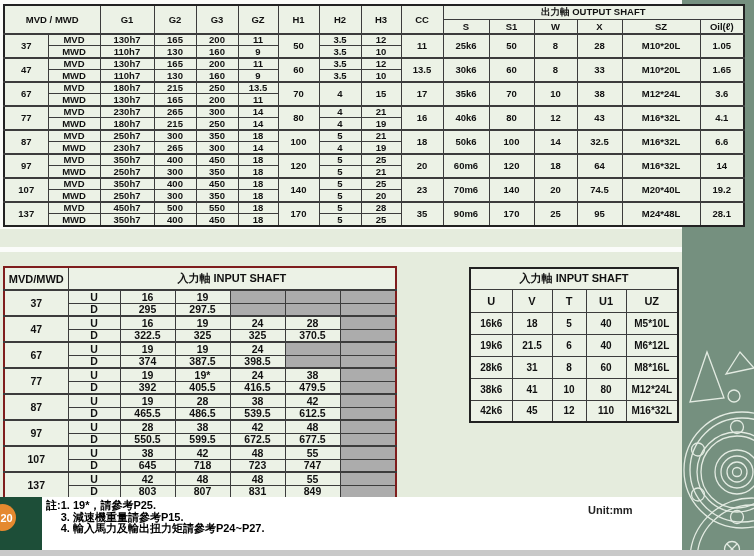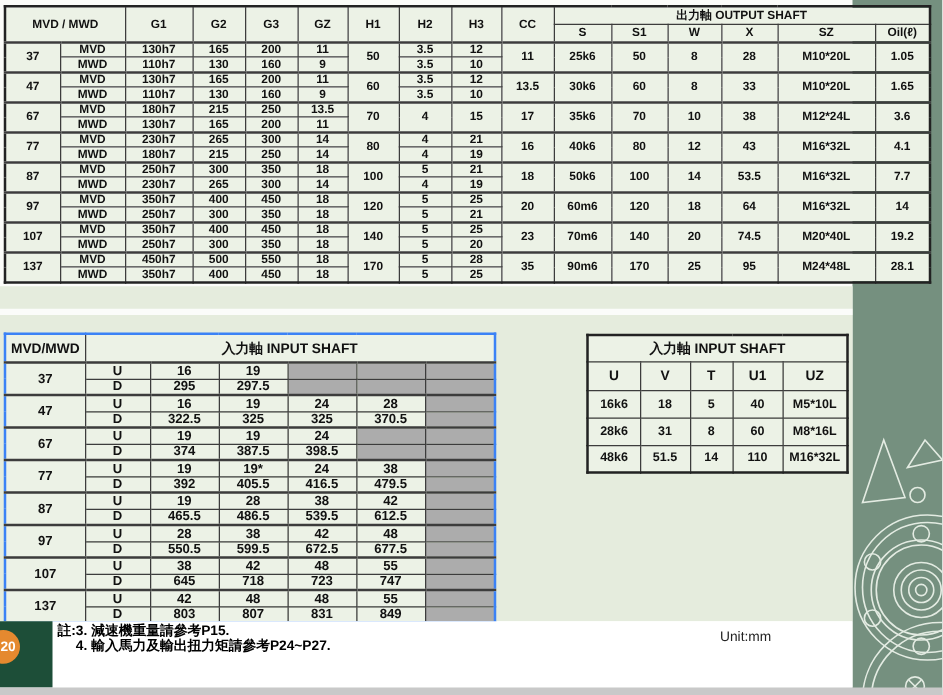--- a/index.html
+++ b/index.html
@@ -17,35 +17,35 @@
            display:flex; align-items:center; justify-content:center; padding-left:8px; }
 
   table { border-collapse:collapse; table-layout:fixed; background:transparent; }
   td, th { border:1px solid #3c3c3c; text-align:center; vertical-align:middle;
            background:#ecf2e6; font-weight:bold; overflow:hidden; white-space:nowrap; }
   .t-top { position:absolute; left:3px; top:4px; width:679px; border:2px solid #222; }
   .t-top th { height:14px; font-size:9.5px; }
   .t-top td { height:12px; font-size:9.5px; line-height:1; }
   .t-top tr.group-start td { border-top-width:2px; }
 
-  .t-left { position:absolute; left:3px; top:266px; width:392px; border:2px solid #3b82f6; }
+  .t-left { position:absolute; left:3px; top:266px; width:392px; border:2px solid #7f1d1d; }
   .t-left th { height:23px; font-size:11px; }
   .t-left td { height:13px; font-size:10.5px; line-height:1; }
   .t-left tr.group-start td { border-top-width:2px; }
   td.gray { background:#acacac; }
 
   .t-right { position:absolute; left:469px; top:267px; width:198px; border:2px solid #222; }
   .t-right th.title { height:21px; font-size:11px; }
   .t-right th { height:23px; font-size:11px; }
   .t-right td { height:22px; font-size:10px; }
 
   .notes { position:absolute; left:46px; top:500px; display:flex; font-size:11px; font-weight:bold; color:#000; }
   .notes-prefix { line-height:11.5px; }
   .notes-lines div { line-height:11.5px; }
-  .unit { position:absolute; left:576px; top:504px; font-size:11px; font-weight:normal; color:#222; }
+  .unit { position:absolute; left:588px; top:504px; font-size:11px; font-weight:bold; color:#222; }
 
   svg.drawing { position:absolute; left:0; top:0; }
 </style>
 </head>
 <body>
 
 <div class="page">
 
   <div class="green-band">
     <svg class="drawing" width="72" height="556" viewBox="0 0 72 556">
@@ -233,23 +233,23 @@
           <td>300</td>
           <td>350</td>
           <td>18</td>
           <td rowspan="2">100</td>
           <td>5</td>
           <td>21</td>
           <td rowspan="2">18</td>
           <td rowspan="2">50k6</td>
           <td rowspan="2">100</td>
           <td rowspan="2">14</td>
-          <td rowspan="2">53.5</td>
+          <td rowspan="2">32.5</td>
           <td rowspan="2">M16*32L</td>
-          <td rowspan="2">7.7</td>
+          <td rowspan="2">6.6</td>
         </tr>
         <tr>
           <td>MWD</td>
           <td>230h7</td>
           <td>265</td>
           <td>300</td>
           <td>14</td>
           <td>4</td>
           <td>19</td>
         </tr>
@@ -515,43 +515,58 @@
     </thead>
     <tbody id="right-body">
         <tr>
           <td>16k6</td>
           <td>18</td>
           <td>5</td>
           <td>40</td>
           <td>M5*10L</td>
         </tr>
         <tr>
+          <td>19k6</td>
+          <td>21.5</td>
+          <td>6</td>
+          <td>40</td>
+          <td>M6*12L</td>
+        </tr>
+        <tr>
           <td>28k6</td>
           <td>31</td>
           <td>8</td>
           <td>60</td>
           <td>M8*16L</td>
         </tr>
         <tr>
-          <td>48k6</td>
-          <td>51.5</td>
-          <td>14</td>
+          <td>38k6</td>
+          <td>41</td>
+          <td>10</td>
+          <td>80</td>
+          <td>M12*24L</td>
+        </tr>
+        <tr>
+          <td>42k6</td>
+          <td>45</td>
+          <td>12</td>
           <td>110</td>
           <td>M16*32L</td>
         </tr>
       </tbody>
   </table>
 
   <div class="bottom-white"></div>
   <div class="page-tab"></div>
   <div class="badge">20</div>
 
   <div class="notes">
     <span class="notes-prefix">註:</span>
     <div class="notes-lines">
+      <div>1. 19*，請參考P25.</div>
       <div>3. 減速機重量請參考P15.</div>
       <div>4. 輸入馬力及輸出扭力矩請參考P24~P27.</div>
     </div>
   </div>
 
   <div class="unit">Unit:mm</div>
   <div class="gray-strip"></div>
 </div>
 
 </body></html>

